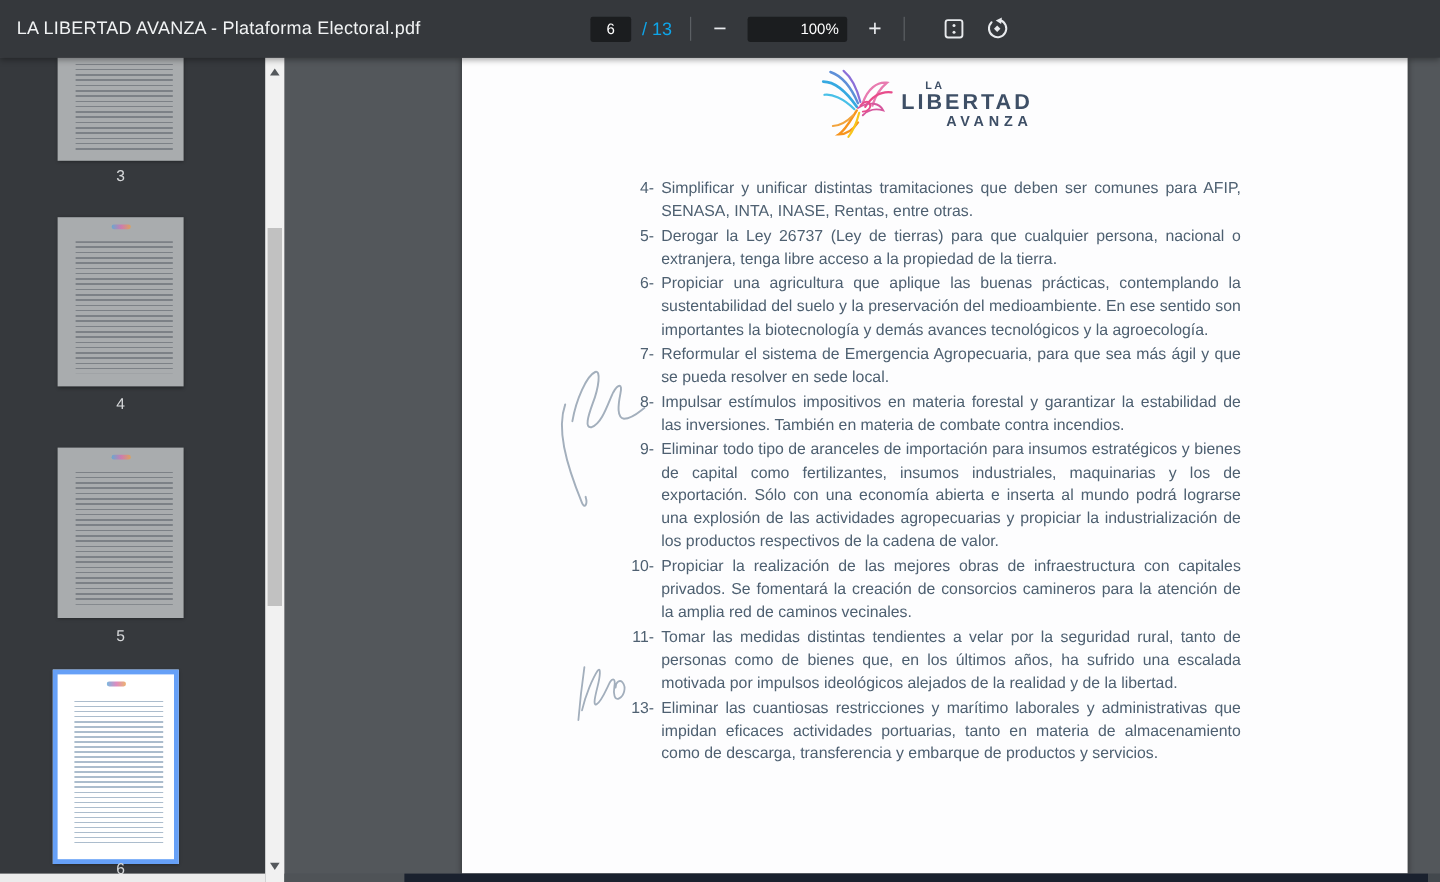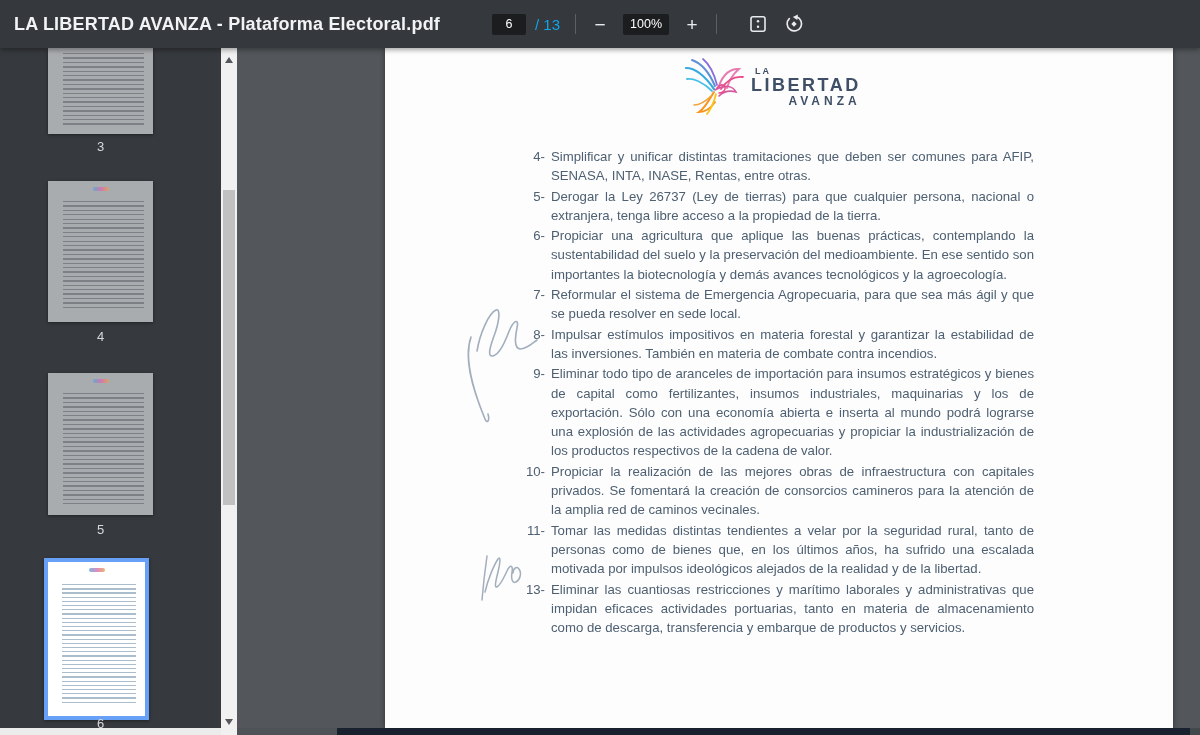--- a/index.html
+++ b/index.html
@@ -5,29 +5,29 @@
   html,body{margin:0;padding:0;}
   body{
     width:1200px;height:735px;position:relative;overflow:hidden;
     background:#53575b;font-family:"Liberation Sans",sans-serif;
     -webkit-font-smoothing:antialiased;
   }
   
   .toolbar{position:absolute;left:0;top:0;width:1200px;height:48px;background:#35383c;
     box-shadow:0 2px 5px rgba(0,0,0,.35);z-index:30;}
   .tb-title{position:absolute;left:14px;top:50%;transform:translateY(-50%);
-    color:#f1f3f4;font-size:18px;font-weight:700;letter-spacing:.2px;white-space:nowrap;}
+    color:#f1f3f4;font-size:15px;font-weight:400;letter-spacing:.2px;white-space:nowrap;}
   .tb-controls{position:absolute;left:492px;top:0;height:48px;display:flex;align-items:center;}
   .pagebox{min-width:28px;height:21px;background:#1b1d1f;border-radius:2px;color:#fff;
     font-size:12.5px;display:flex;align-items:center;justify-content:center;padding:0 3px;}
   .pagetotal{color:#0ea5e9;font-size:15px;margin-left:9px;white-space:nowrap;}
   .tb-divider{width:1px;height:20px;background:#5c6064;margin:0 15px;}
   .tb-btn{color:#e8eaed;font-size:19px;line-height:19px;width:18px;text-align:center;cursor:pointer;user-select:none;}
   .zoombox{width:46px;height:21px;background:#1b1d1f;border-radius:2px;color:#fff;
-    font-size:12.5px;display:flex;align-items:center;justify-content:center;margin:0 14px;}
+    font-size:12.5px;display:flex;align-items:center;justify-content:center;margin:0 14px;padding-left:37px;}
   .tb-icon{width:20px;height:20px;margin-left:16px;cursor:pointer;display:block;}
   
   .sidebar{position:absolute;left:0;top:48px;width:237px;height:687px;background:#36393d;z-index:5;}
   .thumb{position:absolute;left:48px;width:105px;background:#a9acae;box-shadow:0 1px 3px rgba(0,0,0,.4);}
   .thumb .lines{position:absolute;left:14%;right:9%;top:14%;bottom:8%;
     background-image:repeating-linear-gradient(#74797f 0 1.3px,transparent 1.3px 4.4px);opacity:.85;}
   .thumb .lines.full{top:6%;}
   .thumb .mini-logo{position:absolute;left:50%;top:4%;transform:translateX(-50%);
     width:16px;height:4px;border-radius:2px;
     background:linear-gradient(90deg,#58a7d8,#d66fb0,#e8a04c);opacity:.8;}
@@ -41,21 +41,21 @@
   .sb-down{position:absolute;left:4px;top:671px;width:0;height:0;
     border-left:4px solid transparent;border-right:4px solid transparent;border-top:6px solid #54585c;}
   
   .main{position:absolute;left:237px;top:48px;width:963px;height:680px;background:#53575b;overflow:hidden;}
   .page{position:absolute;left:148px;top:0;width:788px;height:680px;background:#fdfdfe;
     box-shadow:0 1px 5px rgba(0,0,0,.45);}
   
   .logo{position:absolute;left:296px;top:8px;display:flex;align-items:flex-start;}
   .logo-bird{width:66px;height:62px;}
   .logo-text{margin-left:4px;padding-top:10px;color:#3e4f66;}
-  .logo-la{font-size:9px;font-weight:700;letter-spacing:2px;margin-left:4px;}
+  .logo-la{font-size:9px;font-weight:700;letter-spacing:2px;margin-left:20px;}
   .logo-libertad{font-size:18px;font-weight:700;letter-spacing:2.5px;line-height:19px;}
   .logo-avanza{font-size:12px;font-weight:700;letter-spacing:4px;text-align:right;line-height:13px;}
   
   .content{position:absolute;left:136px;top:99px;width:513px;color:#4e6071;
     font-size:13.2px;line-height:19.3px;}
   .item{display:flex;margin-bottom:1px;}
   .item .num{width:24px;min-width:24px;text-align:right;white-space:nowrap;}
   .item .txt{flex:1;margin-left:6px;text-align:justify;}
   .hand{position:absolute;pointer-events:none;}
   

